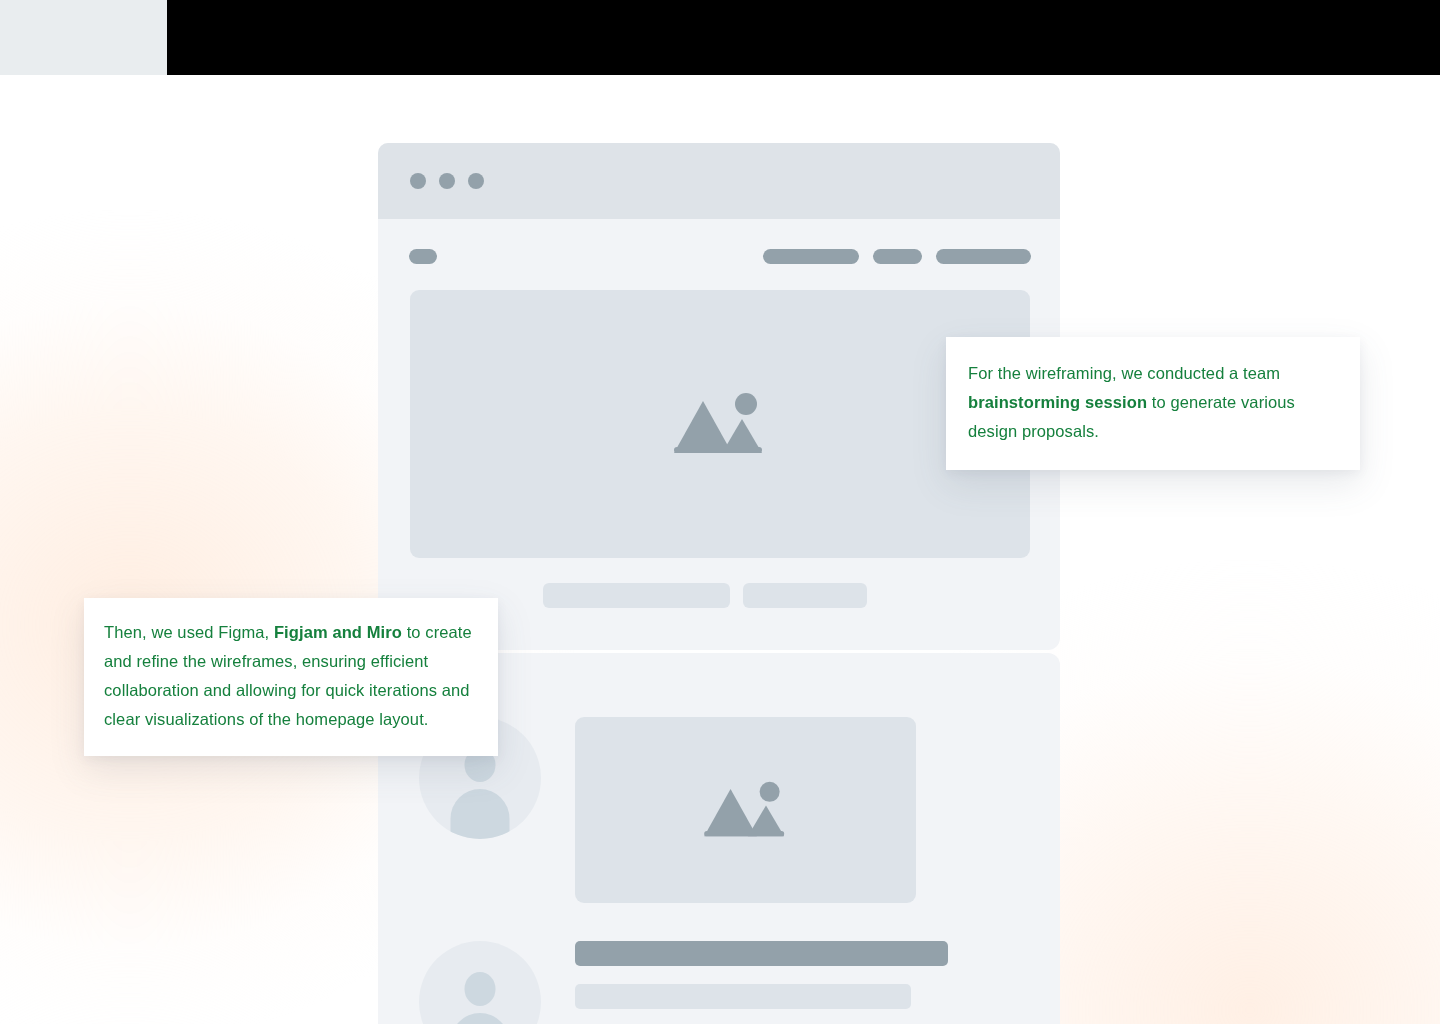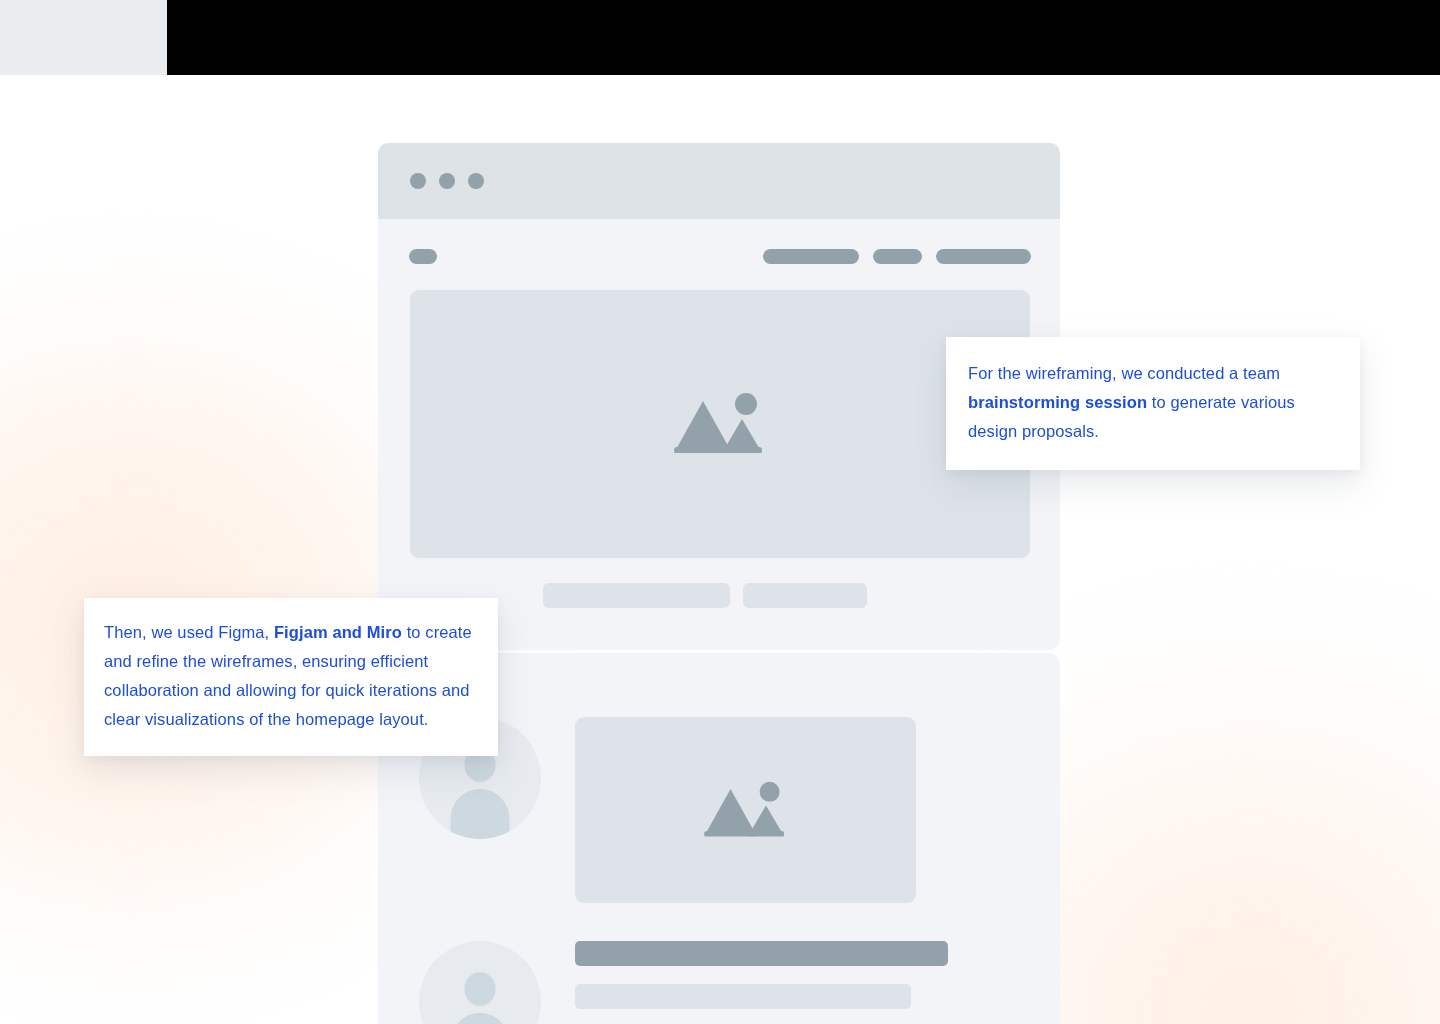--- a/index.html
+++ b/index.html
@@ -248,21 +248,21 @@
     top: 50%;
     transform: translate(-50%, -50%);
   }
 
   
   .callout {
     position: absolute;
     background: #ffffff;
     box-shadow: 0 14px 34px rgba(80,92,110,0.13),
                 0 3px 10px rgba(80,92,110,0.07);
-    color: #1d4ed8;
+    color: #15803d;
     font-size: 16.5px;
     line-height: 29px;
     letter-spacing: 0.1px;
   }
   .callout b { font-weight: 700; }
 
   #callout-top {
     left: 946px;
     top: 337px;
     width: 414px;

